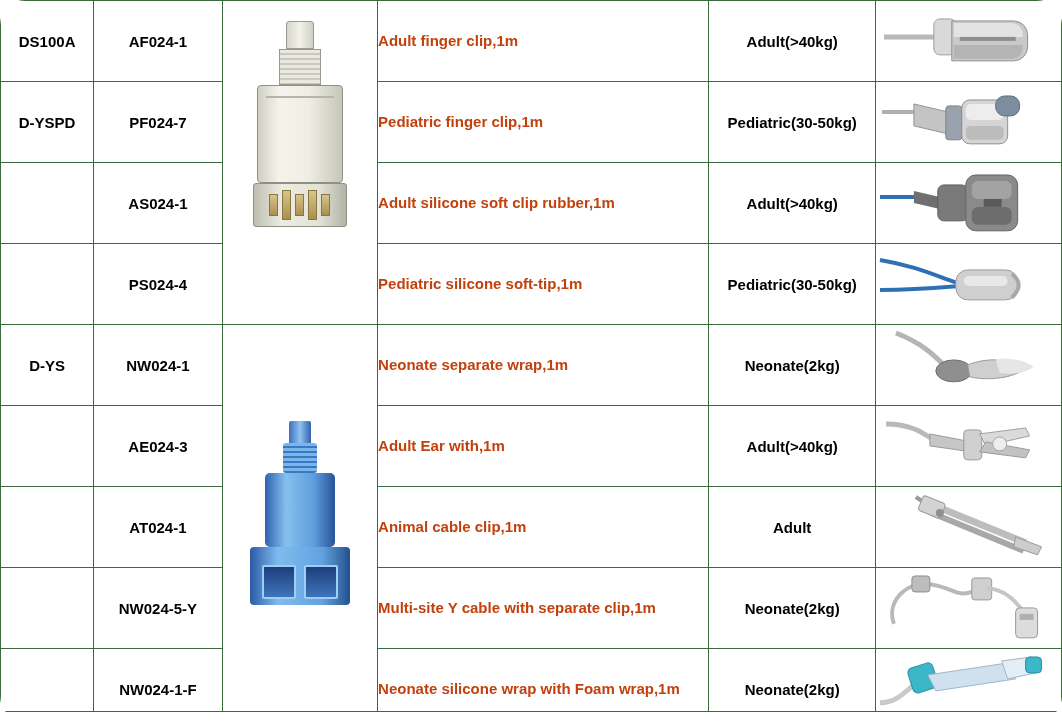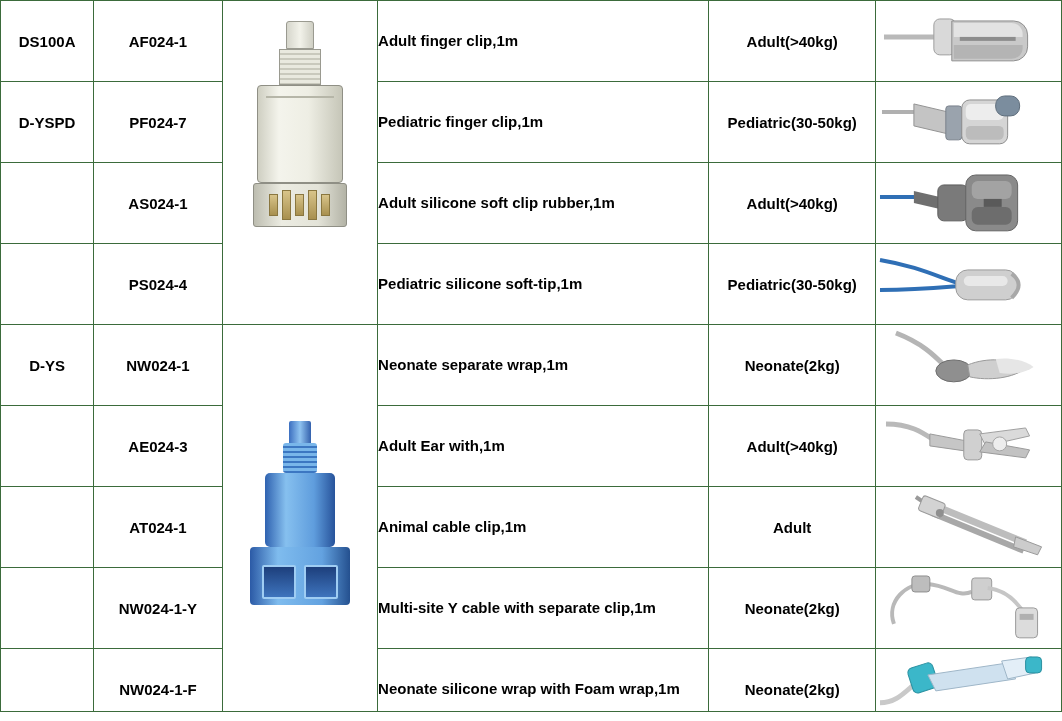--- a/index.html
+++ b/index.html
@@ -9,20 +9,21 @@
   }
   body {
     font-family: "Liberation Sans", sans-serif;
   }
   #page {
     position: relative;
     width: 1062px;
     height: 721px;
     background: #ffffff;
     overflow: hidden;
+    border-radius: 25px;
   }
   table.spec {
     border-collapse: collapse;
     width: 1062px;
     table-layout: fixed;
   }
   table.spec td {
     border: 1px solid #3b6b3b;
     vertical-align: middle;
     padding: 0;
@@ -38,21 +39,21 @@
     text-align: center;
     font-size: 15px;
     font-weight: bold;
     color: #000;
     padding: 4px 3px;
   }
   .cell-desc {
     text-align: left;
     font-size: 15px;
     font-weight: bold;
-    color: #000000;
+    color: #c2410c;
     padding: 6px 0 6px 9px;
     line-height: 1.3;
   }
   .row-h { height: 80px; }
 
   
   .conn-cell {
     position: relative;
     height: 100%;
   }
@@ -364,21 +365,21 @@
               <rect x="44" y="12" width="24" height="16" rx="3" transform="rotate(22 56 20)" fill="#d3d3d3" stroke="#9a9a9a"></rect>
               <path d="M140 50 L166 60 L162 68 L138 60 Z" fill="#cccccc" stroke="#9a9a9a"></path>
               <circle cx="64" cy="26" r="4" fill="#8f8f8f"></circle>
             </svg>
           </div>
         </td>
       </tr>
 
       <tr class="row-h">
         <td class="cell-center"></td>
-        <td class="cell-center">NW024-1-Y</td>
+        <td class="cell-center">NW024-5-Y</td>
         <td class="cell-desc">Multi-site Y cable with separate clip,1m</td>
         <td class="cell-center">Neonate(2kg)</td>
         <td>
           <div class="img-cell">
             <svg class="prod" viewBox="0 0 185 80">
               <path d="M18 56 C10 34 30 14 52 16 C74 18 82 30 96 24" stroke="#b9b9b9" stroke-width="4" fill="none"></path>
               <rect x="36" y="8" width="18" height="16" rx="3" fill="#bdbdbd" stroke="#8f8f8f"></rect>
               <rect x="96" y="10" width="20" height="22" rx="3" fill="#cfcfcf" stroke="#9a9a9a"></rect>
               <path d="M112 20 C130 22 142 34 150 48" stroke="#c6c6c6" stroke-width="4" fill="none"></path>
               <rect x="140" y="40" width="22" height="30" rx="4" fill="#dcdcdc" stroke="#9a9a9a"></rect>

